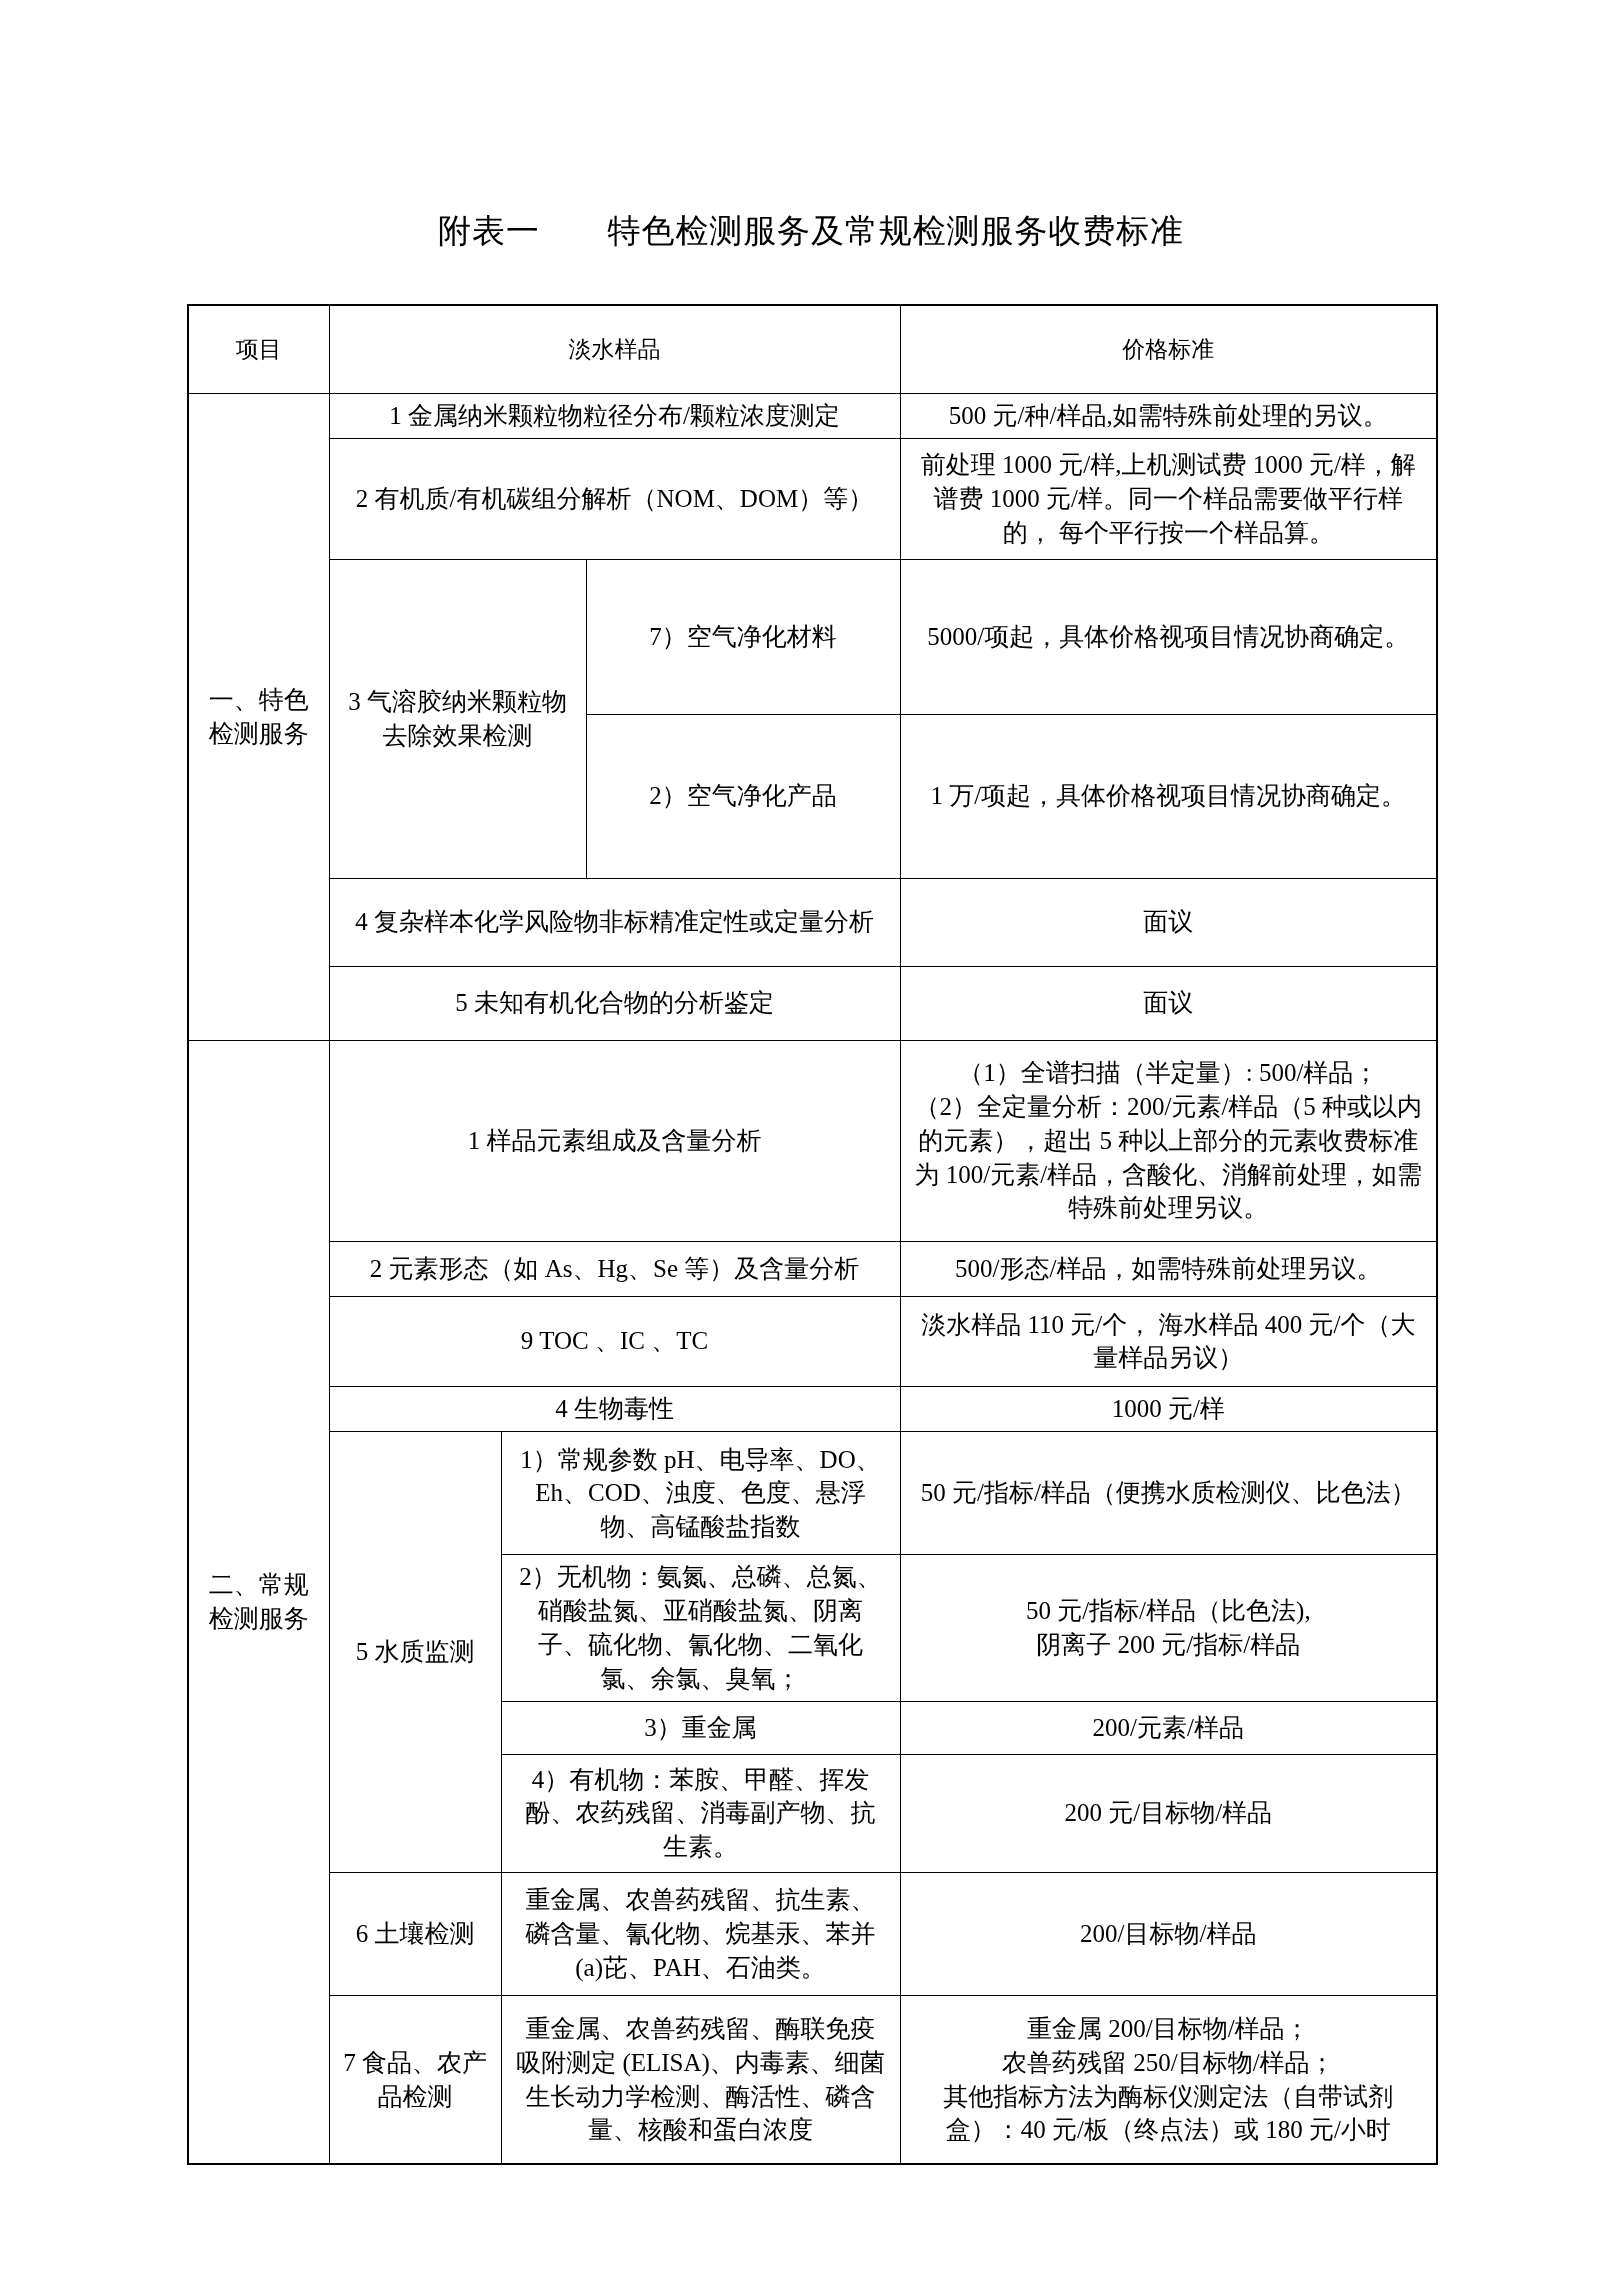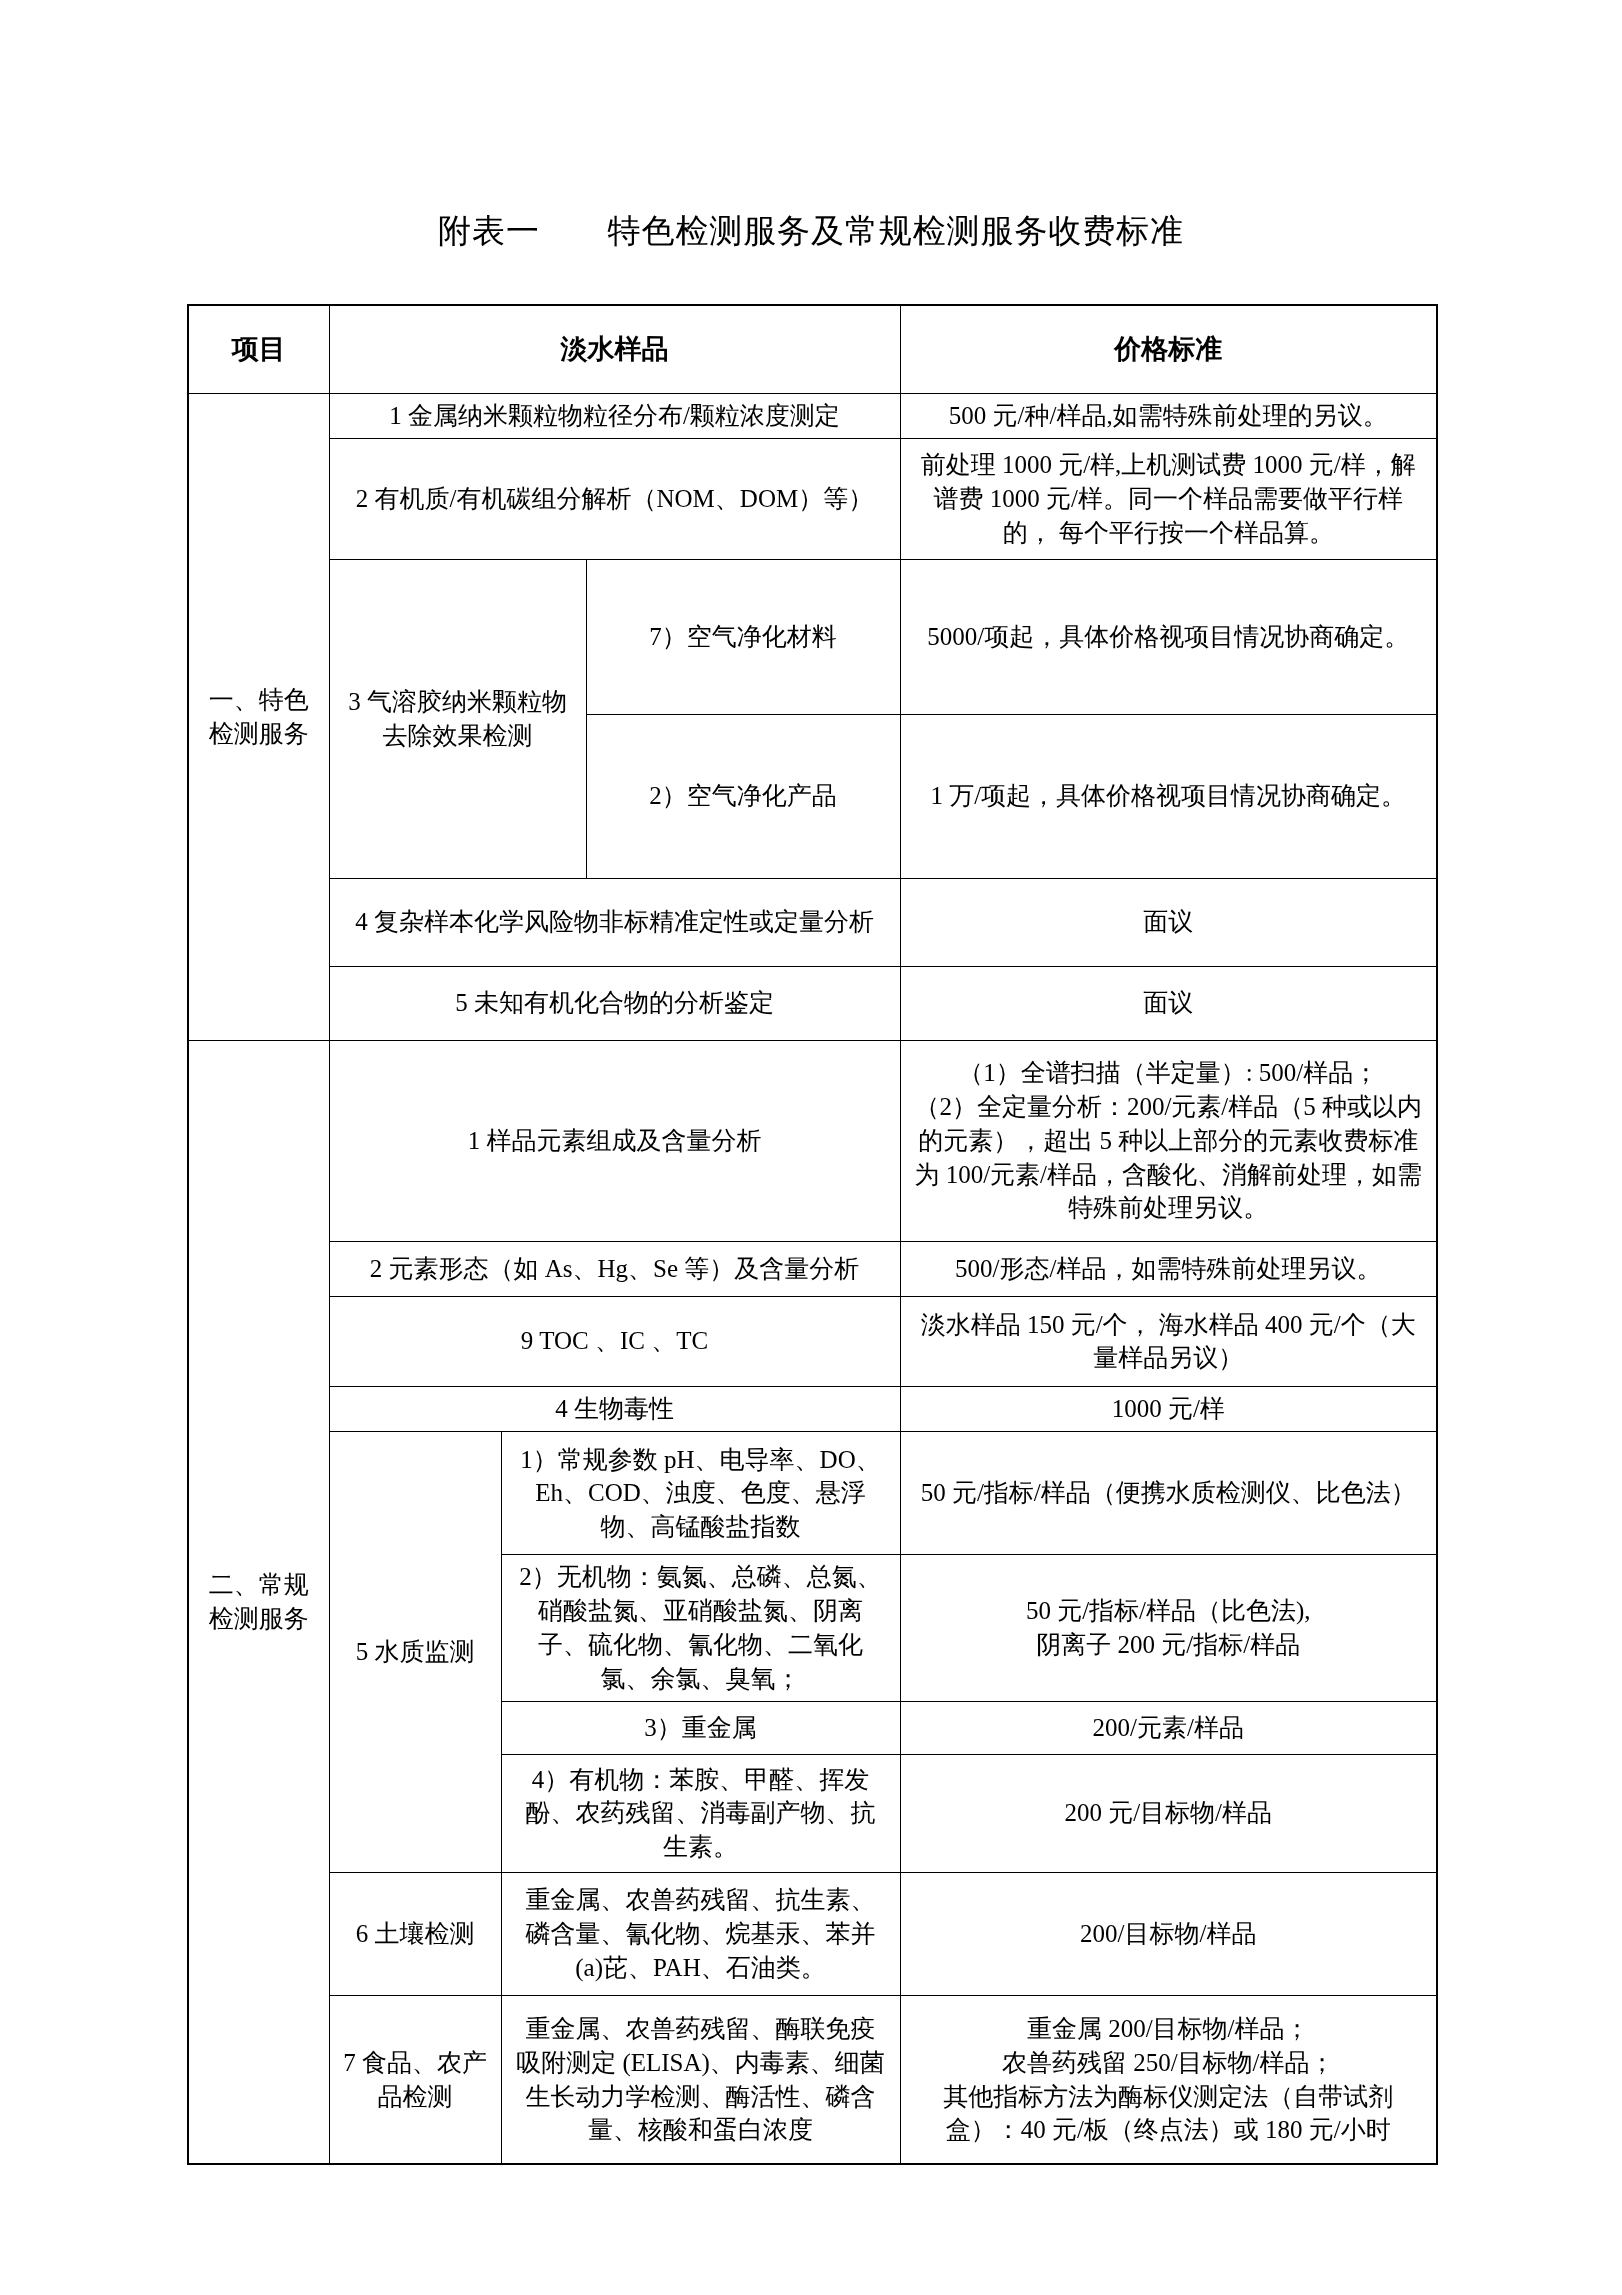--- a/index.html
+++ b/index.html
@@ -34,22 +34,22 @@
     font-size:25px;
     font-weight:400;
     line-height:1.35;
     padding:5.3px 12.3px;
     vertical-align:middle;
     text-align:center;
     word-break:break-word;
   }
   .fee-table th {
     text-align:center;
-    font-weight:700;
-    font-size:27px;
+    font-weight:400;
+    font-size:23px;
   }
   .section-label {
     font-family:"Liberation Sans", sans-serif;
     font-weight:700;
     font-size:26px;
     line-height:1.45;
     padding:5.3px 8.8px;
   }
   .group-label { padding:5.3px 8.8px; }
   .pre { white-space:pre-line;margin-left:29px; }
@@ -110,21 +110,21 @@
       <td colspan="3">1 样品元素组成及含量分析</td>
       <td class="pre">（1）全谱扫描（半定量）: 500/样品；
 （2）全定量分析：200/元素/样品（5 种或以内的元素），超出 5 种以上部分的元素收费标准为 100/元素/样品，含酸化、消解前处理，如需特殊前处理另议。</td>
     </tr>
     <tr style="height:55px">
       <td colspan="3">2 元素形态（如 As、Hg、Se 等）及含量分析</td>
       <td>500/形态/样品，如需特殊前处理另议。</td>
     </tr>
     <tr style="height:90px">
       <td colspan="3">9 TOC 、IC 、TC</td>
-      <td>淡水样品 150 元/个， 海水样品 400 元/个（大量样品另议）</td>
+      <td>淡水样品 110 元/个， 海水样品 400 元/个（大量样品另议）</td>
     </tr>
     <tr style="height:44px">
       <td colspan="3">4 生物毒性</td>
       <td>1000 元/样</td>
     </tr>
     <tr style="height:123px">
       <td rowspan="4" class="group-label">5 水质监测</td>
       <td colspan="2">1）常规参数 pH、电导率、DO、Eh、COD、浊度、色度、悬浮物、高锰酸盐指数</td>
       <td>50 元/指标/样品（便携水质检测仪、比色法）</td>
     </tr>

